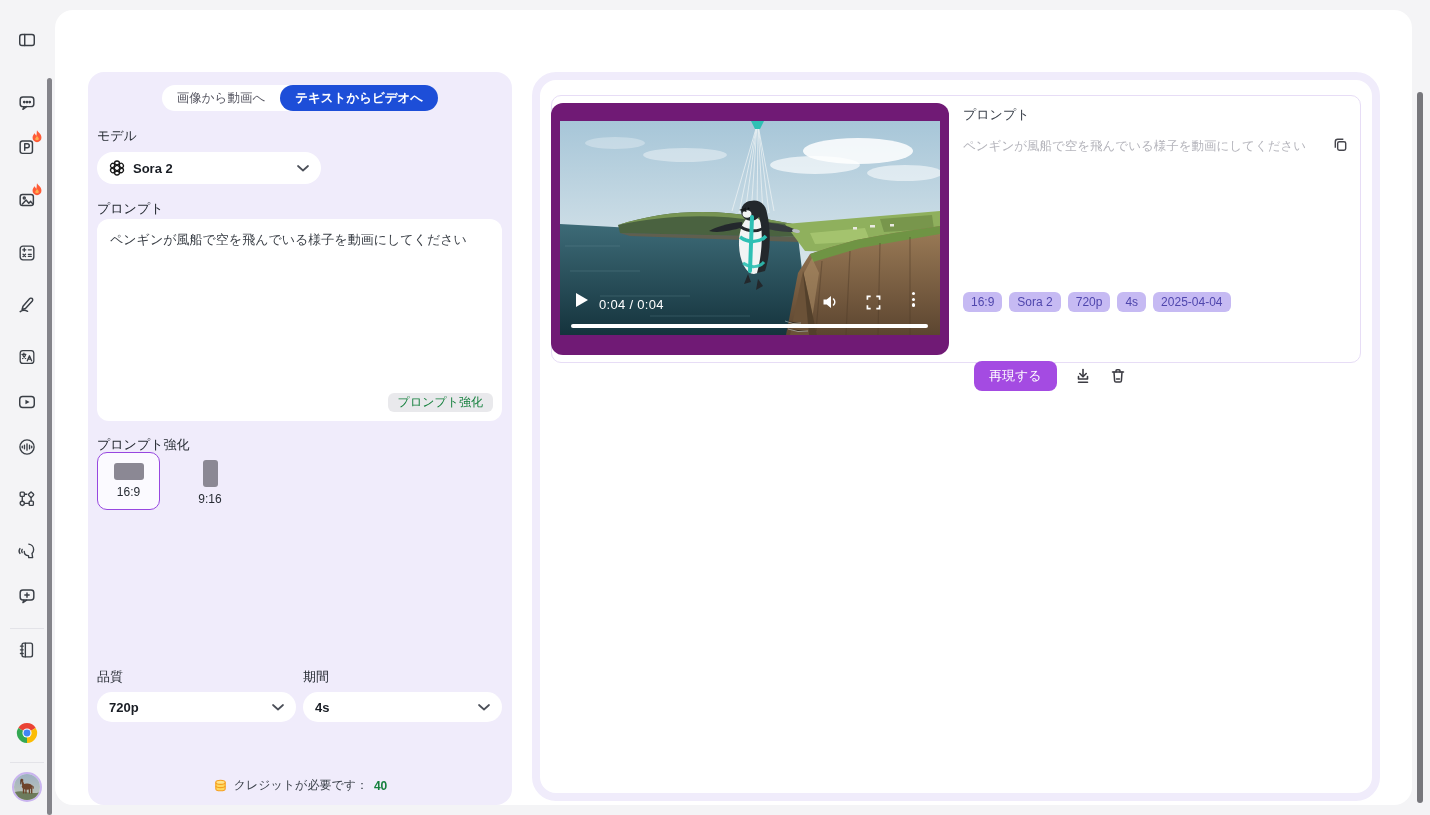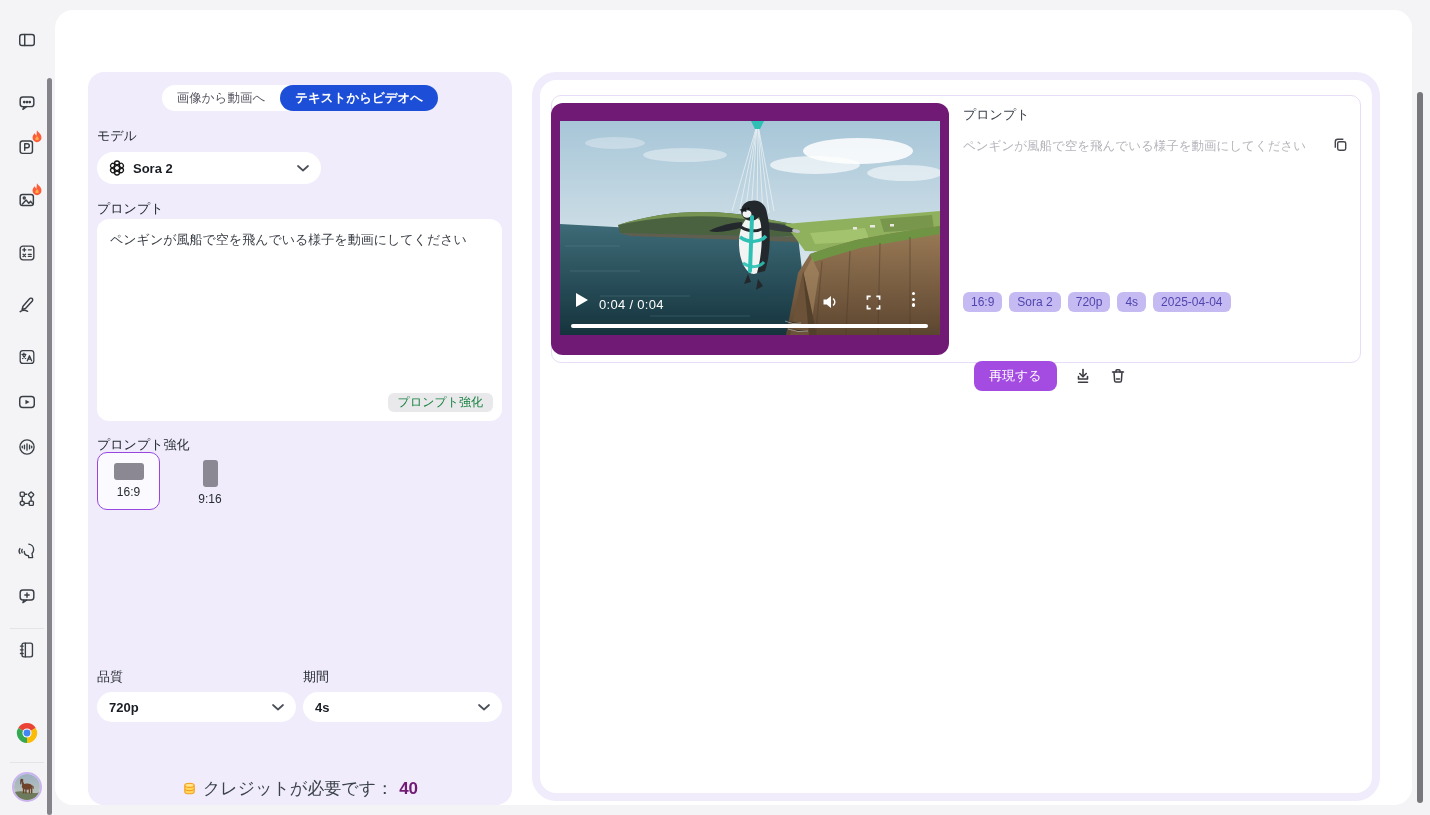--- a/index.html
+++ b/index.html
@@ -36,22 +36,22 @@
   .enhance-chip { position:absolute; right:9px; bottom:9px; background:#e9e9ec; border-radius:6px; padding:1px 10px; font-size:12px; color:#15803d; cursor:pointer; }
 
   .aspect-card { position:absolute; top:380px; height:58px; border-radius:10px; display:flex; flex-direction:column; align-items:center; cursor:pointer; }
   .aspect-card.selected { left:9px; width:63px; background:#fbfaff; border:1.5px solid #9747e0; }
   .aspect-card.plain { left:97px; width:50px; }
   .aspect-shape-land { width:30px; height:17px; background:#8b8894; border-radius:3px; margin-top:10px; }
   .aspect-shape-port { width:15px; height:27px; background:#8b8894; border-radius:3px; margin-top:8px; }
   .aspect-label { font-size:12px; color:#262b33; margin-top:5px; }
 
   .generate-btn { position:absolute; left:9px; top:663px; width:405px; height:33px; background:#a44be2; border:none; border-radius:10px; color:#ffffff; font-size:14px; font-family:"Liberation Sans", sans-serif; cursor:pointer; }
-  .credits-row { position:absolute; left:0; top:705px; width:100%; display:flex; justify-content:center; align-items:center; gap:6px; font-size:17px; color:#3c424b; }
-  .credits-row .num { font-weight:bold; color:#701a75; }
+  .credits-row { position:absolute; left:0; top:705px; width:100%; display:flex; justify-content:center; align-items:center; gap:6px; font-size:12px; color:#3c424b; }
+  .credits-row .num { font-weight:bold; color:#15803d; }
 
   
   .result-panel { position:absolute; left:532px; top:72px; width:848px; height:729px; background:#ffffff; border:8px solid #f0ecfb; border-radius:24px; }
   .result-card { position:absolute; left:11px; top:15px; width:810px; height:268px; border:1px solid #e7ddf6; border-radius:10px; }
 
   .video-box { position:absolute; left:-1px; top:7px; width:398px; height:252px; background:#701a75; border-radius:12px; overflow:hidden; cursor:pointer; }
   .video-scene { position:absolute; left:9px; top:18px; width:380px; height:214px; }
   .play-btn { position:absolute; left:25px; top:190px; width:0; height:0; border-left:12px solid #ffffff; border-top:7px solid transparent; border-bottom:7px solid transparent; cursor:pointer; }
   .time-label { position:absolute; left:48px; top:194px; color:#ffffff; font-size:13px; letter-spacing:.3px; }
   .ctrl { position:absolute; cursor:pointer; }

